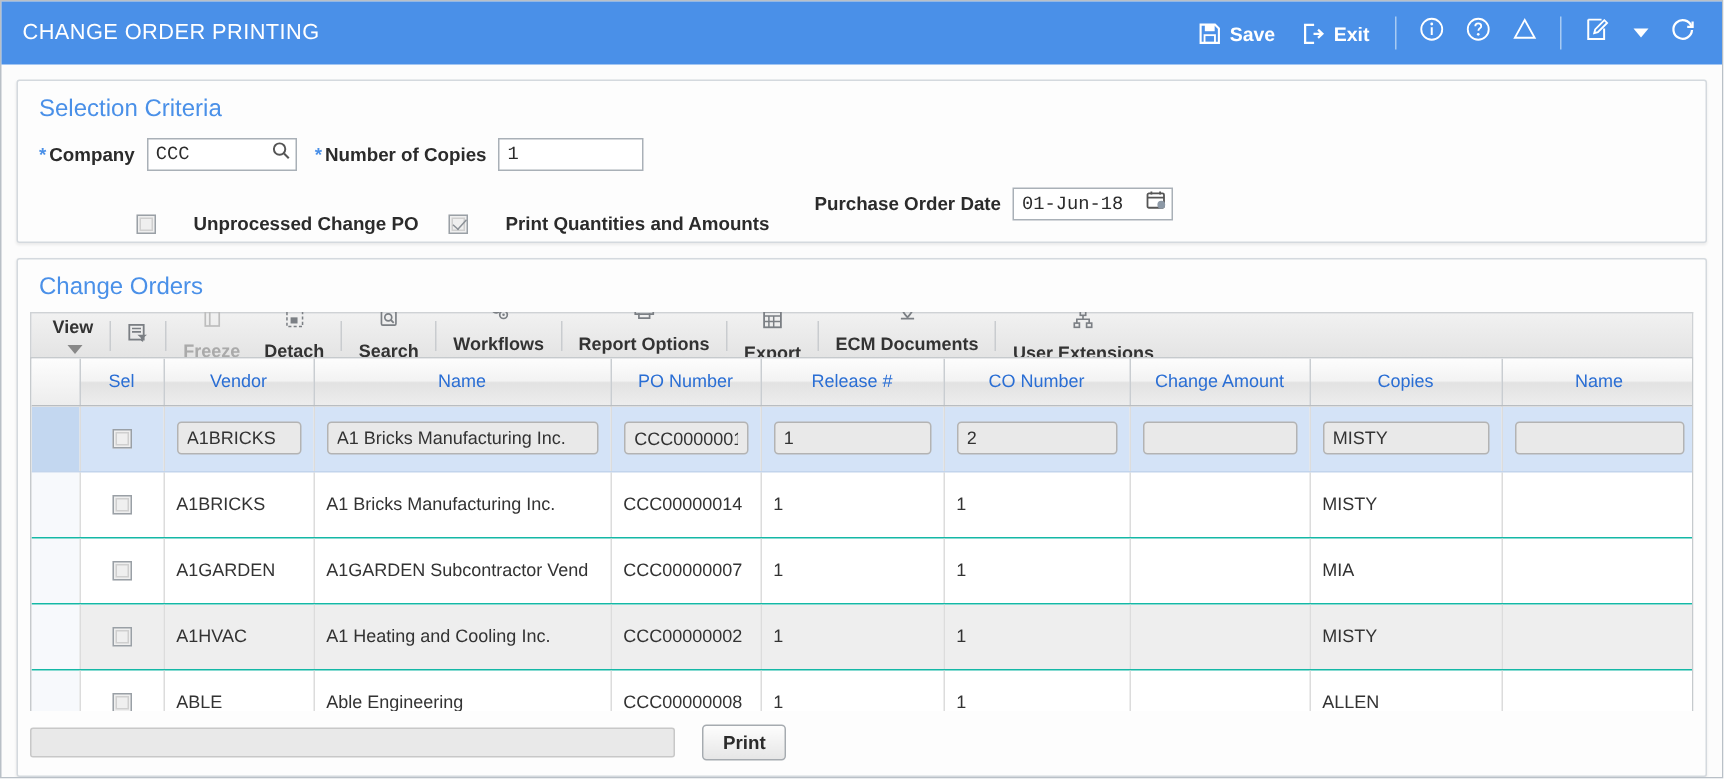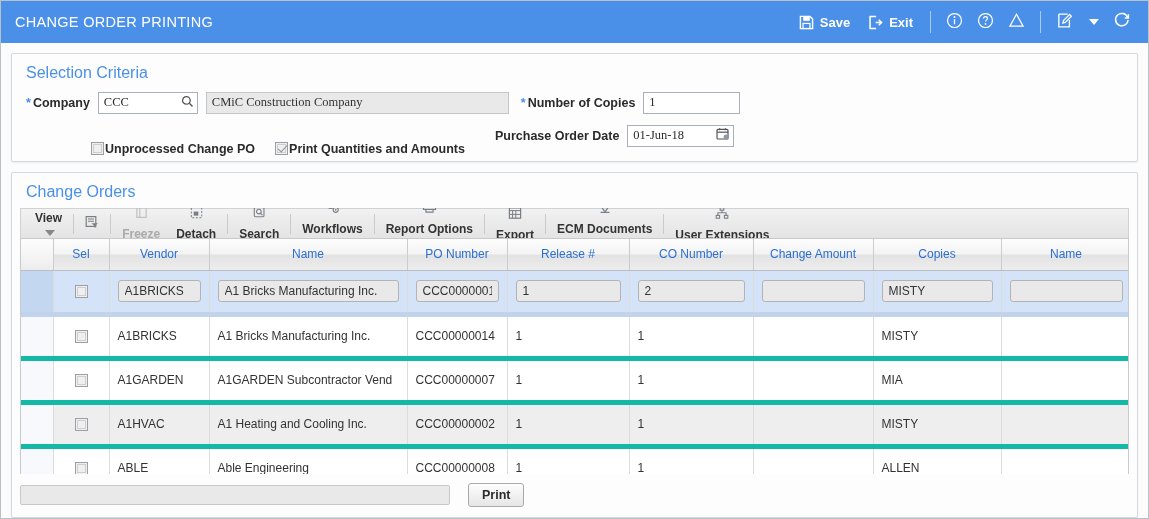--- a/index.html
+++ b/index.html
@@ -109,21 +109,21 @@
     white-space: nowrap;
   }
   .req { color: #4a90e8; font-weight: bold; margin-right: 2px; }
   .inp {
     height: 22px;
     border: 1px solid #a9b0b7;
     background: #ffffff;
     font-size: 12.5px;
     color: #2b2b2b;
     padding: 0 5px;
-    font-family: Liberation Serif, serif;
+    font-family: Liberation Mono, monospace;
     outline: none;
   }
   .inp.ro {
     background: #e9e9e9;
     border-color: #c2c6ca;
     color: #333;
   }
   .lov {
     position: relative;
     display: inline-block;
@@ -155,22 +155,22 @@
     position: absolute;
     left: 4px; top: 0px;
     width: 4px; height: 8px;
     border: solid #8b9096;
     border-width: 0 1.6px 1.6px 0;
     transform: rotate(42deg);
     z-index: 2;
   }
   .chk-wrap {
     display: flex;
-    align-items: flex-start;
-    gap: 1px;
+    align-items: flex-end;
+    gap: 25px;
     cursor: pointer;
     margin-top: 26px;
   }
 
   
   .co-panel {
     flex: 1 1 auto;
     display: flex;
     flex-direction: column;
     overflow: hidden;
@@ -237,21 +237,21 @@
     color: #2a6ed4;
     font-size: 12px;
     font-weight: normal;
     height: 31px;
     text-align: center;
     padding: 0 4px;
     white-space: nowrap;
   }
   table.grid td {
     border-right: 1px solid #dcdcdc;
-    border-bottom: 5px solid #14b8a6;
+    border-bottom: 1px solid #14b8a6;
     height: 44px;
     font-size: 12px;
     color: #333;
     padding: 0 8px;
     overflow: hidden;
     white-space: nowrap;
   }
   tr.r-odd td { background: #eeeeee; }
   tr.r-even td { background: #ffffff; }
   tr.sel td { background: #d4e3f7; border-bottom-color: #c2d4ec; }
@@ -403,21 +403,20 @@
           </span>
           <span class="lov" style="margin-left:8px;">
             <input class="inp" style="width: 100px;" value="CCC">
             <span class="lov-ic">
               <svg width="13" height="13" viewBox="0 0 14 14">
                   <circle cx="5.8" cy="5.8" r="4.1" fill="none" stroke="#555" stroke-width="1.4"></circle>
                   <path d="M9 9l3.4 3.4" stroke="#555" stroke-width="1.5"></path>
                 </svg>
             </span>
           </span>
-          <input class="inp ro" style="width: 303px; margin-left: 8px;" readonly="" value="CMiC Construction Company">
           <span class="lbl" style="margin-left:12px;">
             <span class="req">*</span><span>Number of Copies</span>
           </span>
           <input class="inp" style="width: 97px; margin-left: 8px;" value="1">
         </div>
 
         <div class="crit-row">
           <div class="chk-wrap" style="margin-left:65px;">
             <span class="chk"></span>
             <span class="lbl">Unprocessed Change PO</span>

